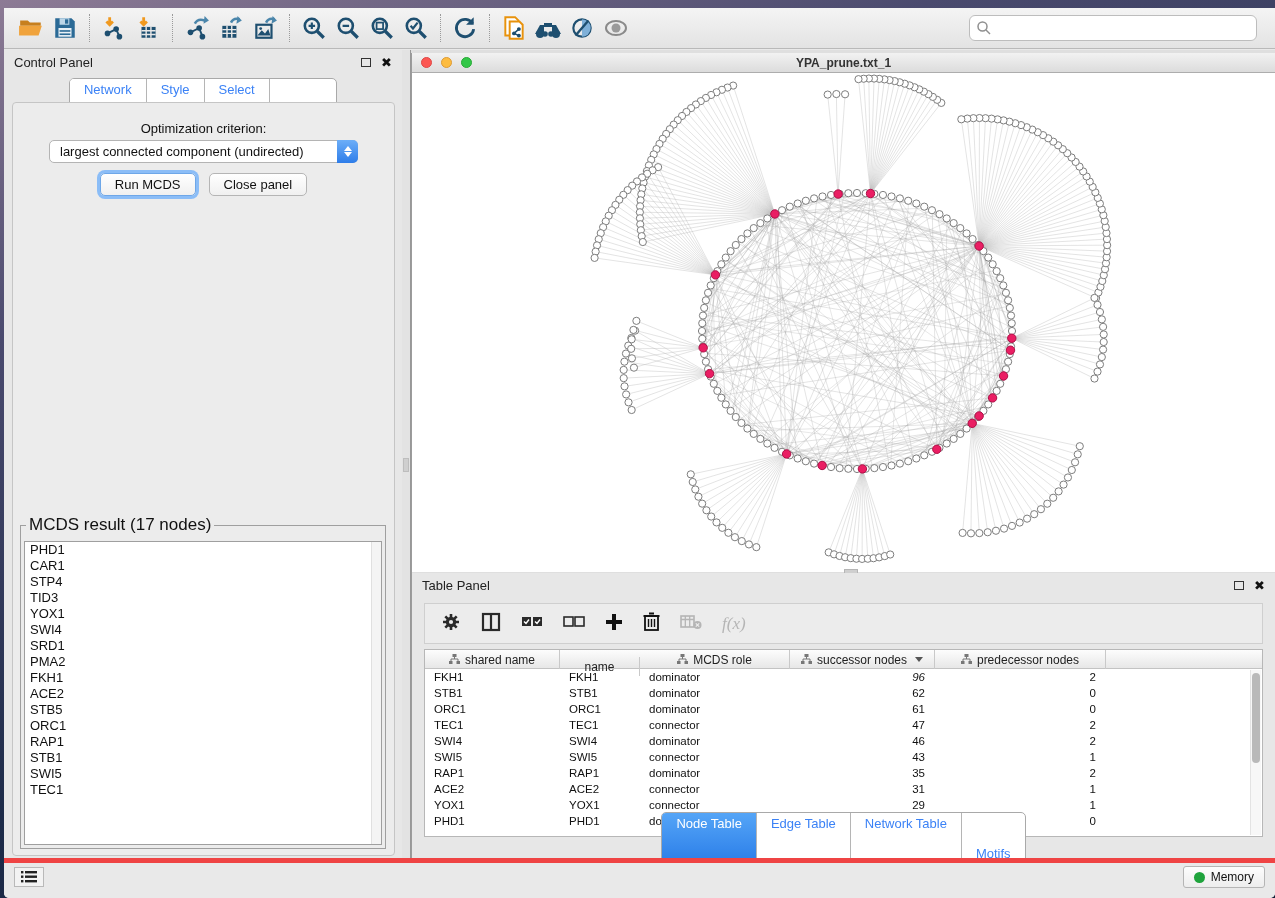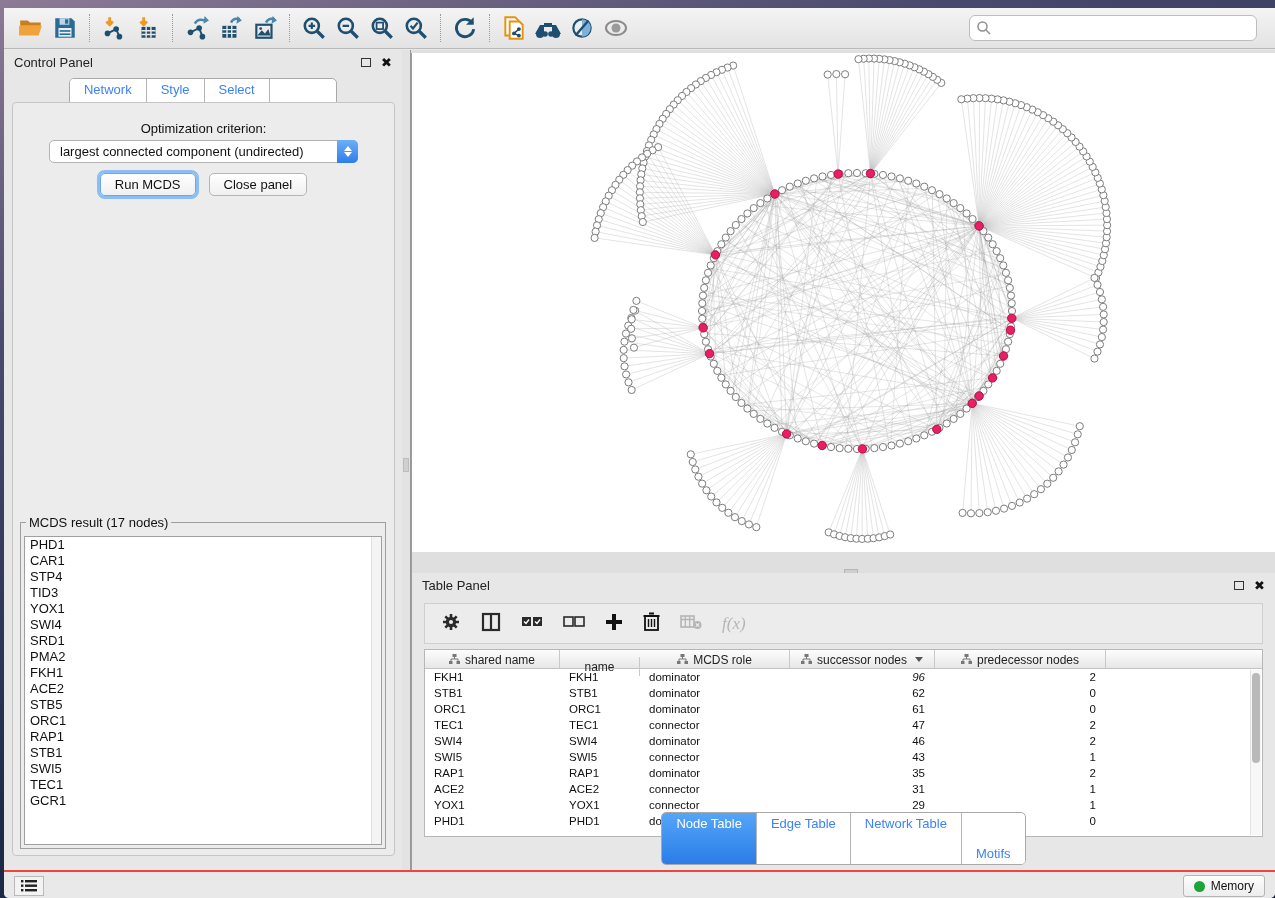--- a/index.html
+++ b/index.html
@@ -39,21 +39,21 @@
   #criterion-select .stepper { width:21px; height:23px; margin-right:-1px; border-radius:0 5px 5px 0;
     background:linear-gradient(#6caef8,#2e7de9); display:flex; flex-direction:column; align-items:center; justify-content:center; gap:1px; }
   .arr-up { width:0; height:0; border-left:4px solid transparent; border-right:4px solid transparent; border-bottom:5px solid #fff; }
   .arr-dn { width:0; height:0; border-left:4px solid transparent; border-right:4px solid transparent; border-top:5px solid #fff; }
   #cp-buttons { position:absolute; left:0; right:0; top:70px; display:flex; justify-content:center; gap:13px; }
   .btn { font-size:13px; color:#111; background:linear-gradient(#ffffff,#f0f0f0);
     border:1px solid #b5b5b5; border-radius:5px; padding:3px 14px; }
   .btn.focusring { box-shadow:0 0 0 3px #8bbdf7; border-color:#6ea7e8; }
   #mcds-fieldset { position:absolute; left:7px; right:8px; top:412px; bottom:6px;
     border:1px solid #9f9f9f; margin:0 0 0 0; padding:2px; }
-  #mcds-fieldset legend { font-size:13px; color:#111; padding:0 3px; margin-left:3px; }
+  #mcds-fieldset legend { font-size:17px; color:#111; padding:0 3px; margin-left:3px; }
   #mcds-list { position:absolute; left:3px; right:3px; top:6px; bottom:3px; background:#fff;
     border:1px solid #9f9f9f; overflow:hidden; }
   #mcds-list .scrolltrack { position:absolute; right:0; top:0; bottom:0; width:10px; background:#f4f4f4; border-left:1px solid #e0e0e0; }
   .mcds-item { font-size:13px; color:#111; line-height:16px; padding-left:5px; }
 
   
   #splitter-v { position:absolute; left:398px; top:42px; width:9px; bottom:28px; background:#e3e3e3; border-right:1px solid #989898; }
   #splitter-v .handle { position:absolute; left:1px; top:408px; width:6px; height:14px; background:#cfcfcf; border:1px solid #bdbdbd; }
 
   
@@ -77,21 +77,21 @@
   .sortchev { width:0; height:0; border-left:4px solid transparent; border-right:4px solid transparent; border-top:5px solid #555; margin-left:3px; }
   .tr { display:flex; height:16px; align-items:center; }
   .td { font-size:11.5px; color:#111; white-space:nowrap; overflow:hidden; }
   .td.l { padding-left:9px; text-align:left; }
   .td.r { padding-right:10px; text-align:right; }
   #tp-vscroll { position:absolute; right:1px; top:20px; bottom:1px; width:11px; background:#f7f7f7; border-left:1px solid #e3e3e3; }
   #tp-vscroll .thumb { position:absolute; left:1px; top:3px; width:8px; height:90px; background:#b9b9b9; border-radius:5px; }
   #tp-tabs { position:absolute; left:0; right:0; bottom:5px; display:flex; justify-content:center; }
 
   
-  #status-bar { position:absolute; left:0; right:0; bottom:0; height:28px; background:#e9e9e9; border-top:2px solid #ef4444; }
+  #status-bar { position:absolute; left:0; right:0; bottom:0; height:40px; background:#e9e9e9; border-top:5px solid #ef4444; }
   #list-btn { position:absolute; left:10px; top:4px; width:30px; height:20px; background:#f3f3f3; border:1px solid #b9b9b9;
     display:flex; align-items:center; justify-content:center; }
   #memory-btn { position:absolute; right:10px; top:3px; height:22px; background:linear-gradient(#fdfdfd,#ededed);
     border:1px solid #b5b5b5; border-radius:3px; display:flex; align-items:center; gap:6px; padding:0 10px; font-size:12px; color:#111; }
   .green-dot { width:11px; height:11px; border-radius:50%; background:#1fa33c; }
   .fx { font-family:"Liberation Serif","DejaVu Serif",serif; font-style:italic; font-size:17px; color:#b5b5b5; }
 </style>
 </head>
 <body>
 
@@ -283,34 +283,39 @@
               <div class="mcds-item">SRD1</div>
               <div class="mcds-item">PMA2</div>
               <div class="mcds-item">FKH1</div>
               <div class="mcds-item">ACE2</div>
               <div class="mcds-item">STB5</div>
               <div class="mcds-item">ORC1</div>
               <div class="mcds-item">RAP1</div>
               <div class="mcds-item">STB1</div>
               <div class="mcds-item">SWI5</div>
               <div class="mcds-item">TEC1</div>
-              <div class="mcds-item">GCR1</div>
             </div>
           <div class="scrolltrack"></div>
         </div>
       </fieldset>
     </div>
   </div>
 
   <div id="splitter-v">
       <div class="handle"></div>
     </div>
 
   <div id="right-region">
     <div id="network-window">
+      <div id="net-titlebar">
+        <span class="tl" style="background:#fc5753;border:1px solid #df4744;"></span>
+        <span class="tl" style="background:#fdbc40;border:1px solid #de9b34;"></span>
+        <span class="tl" style="background:#33c748;border:1px solid #27aa35;"></span>
+        <span id="net-title">YPA_prune.txt_1</span>
+      </div>
       <div id="net-canvas">
         <svg id="graph-svg" width="868" height="499">
             <line x1="362.86251404385325" y1="140.9693627304132" x2="320.2372084685846" y2="339.8866702331147" stroke="#a0a0a0" stroke-width="0.7" opacity="0.4"></line>
             <line x1="362.86251404385325" y1="140.9693627304132" x2="298.1091888514427" y2="213.9484653587143" stroke="#a0a0a0" stroke-width="0.7" opacity="0.4"></line>
             <line x1="362.86251404385325" y1="140.9693627304132" x2="538.038492477394" y2="368.3742886454363" stroke="#a0a0a0" stroke-width="0.7" opacity="0.4"></line>
             <line x1="362.86251404385325" y1="140.9693627304132" x2="370.10130797774787" y2="378.8190571682252" stroke="#a0a0a0" stroke-width="0.7" opacity="0.4"></line>
             <line x1="362.86251404385325" y1="140.9693627304132" x2="515.5299678716758" y2="135.11444169858356" stroke="#a0a0a0" stroke-width="0.7" opacity="0.4"></line>
             <line x1="362.86251404385325" y1="140.9693627304132" x2="292.1585918993477" y2="280.9507127890587" stroke="#a0a0a0" stroke-width="0.7" opacity="0.4"></line>
             <line x1="362.86251404385325" y1="140.9693627304132" x2="422.4586239782392" y2="121.46710512519888" stroke="#a0a0a0" stroke-width="0.7" opacity="0.4"></line>
             <line x1="362.86251404385325" y1="140.9693627304132" x2="335.22274678681504" y2="355.4240530523125" stroke="#a0a0a0" stroke-width="0.7" opacity="0.4"></line>

